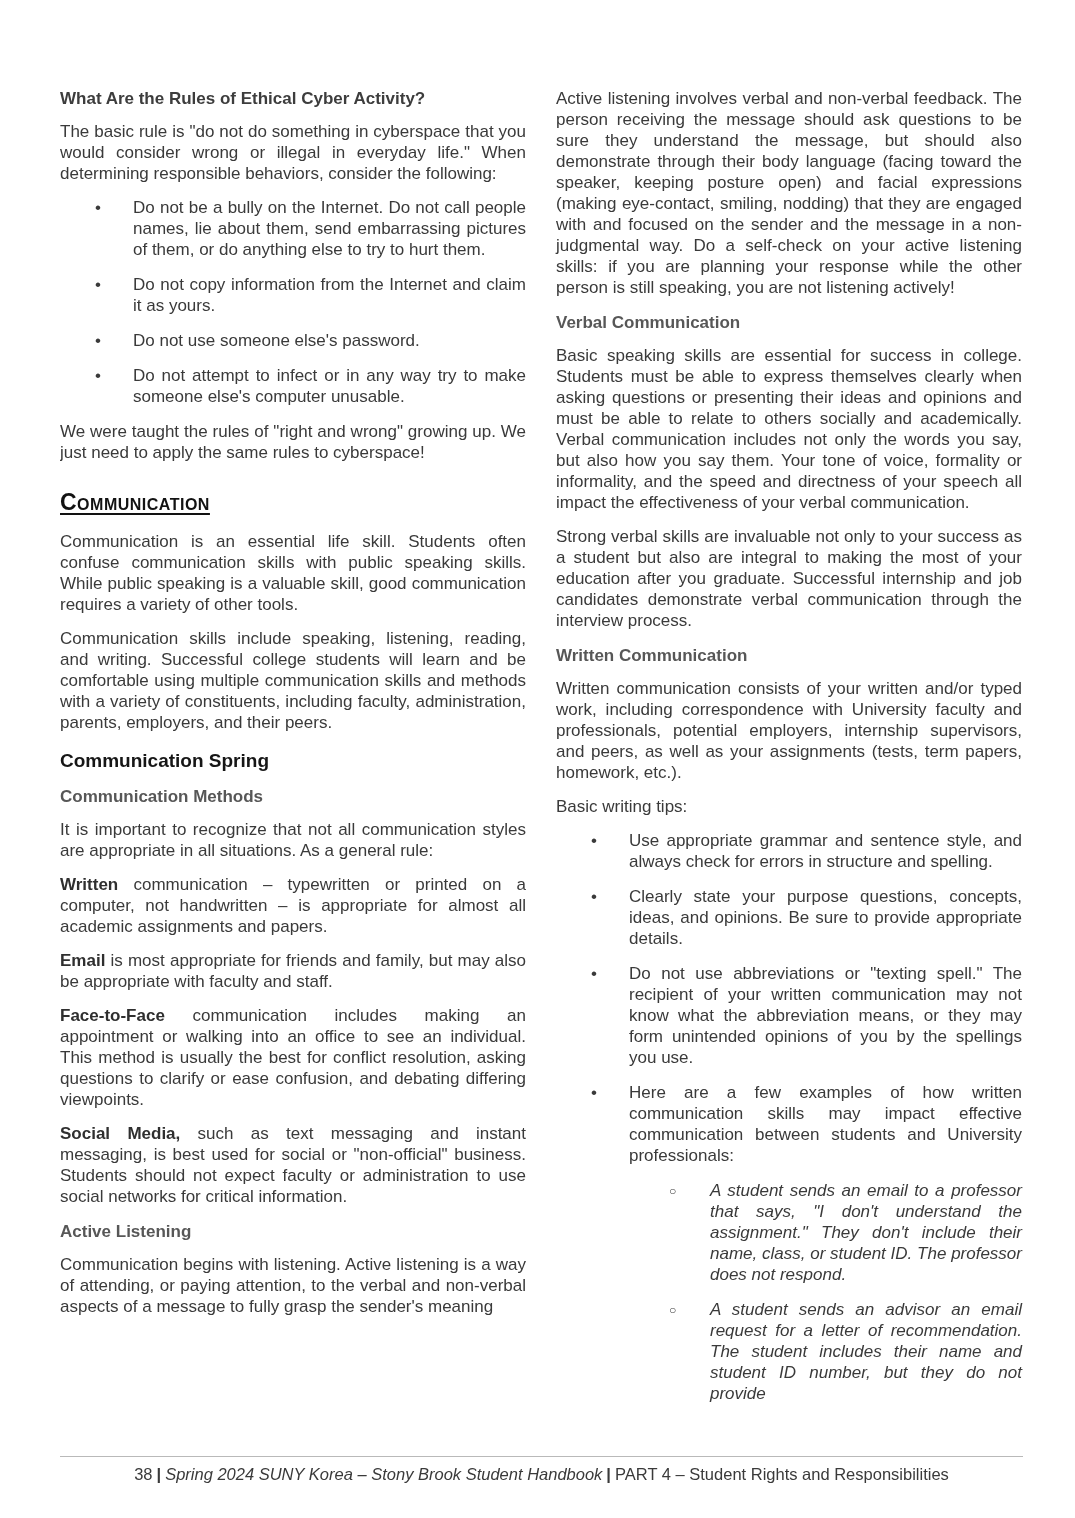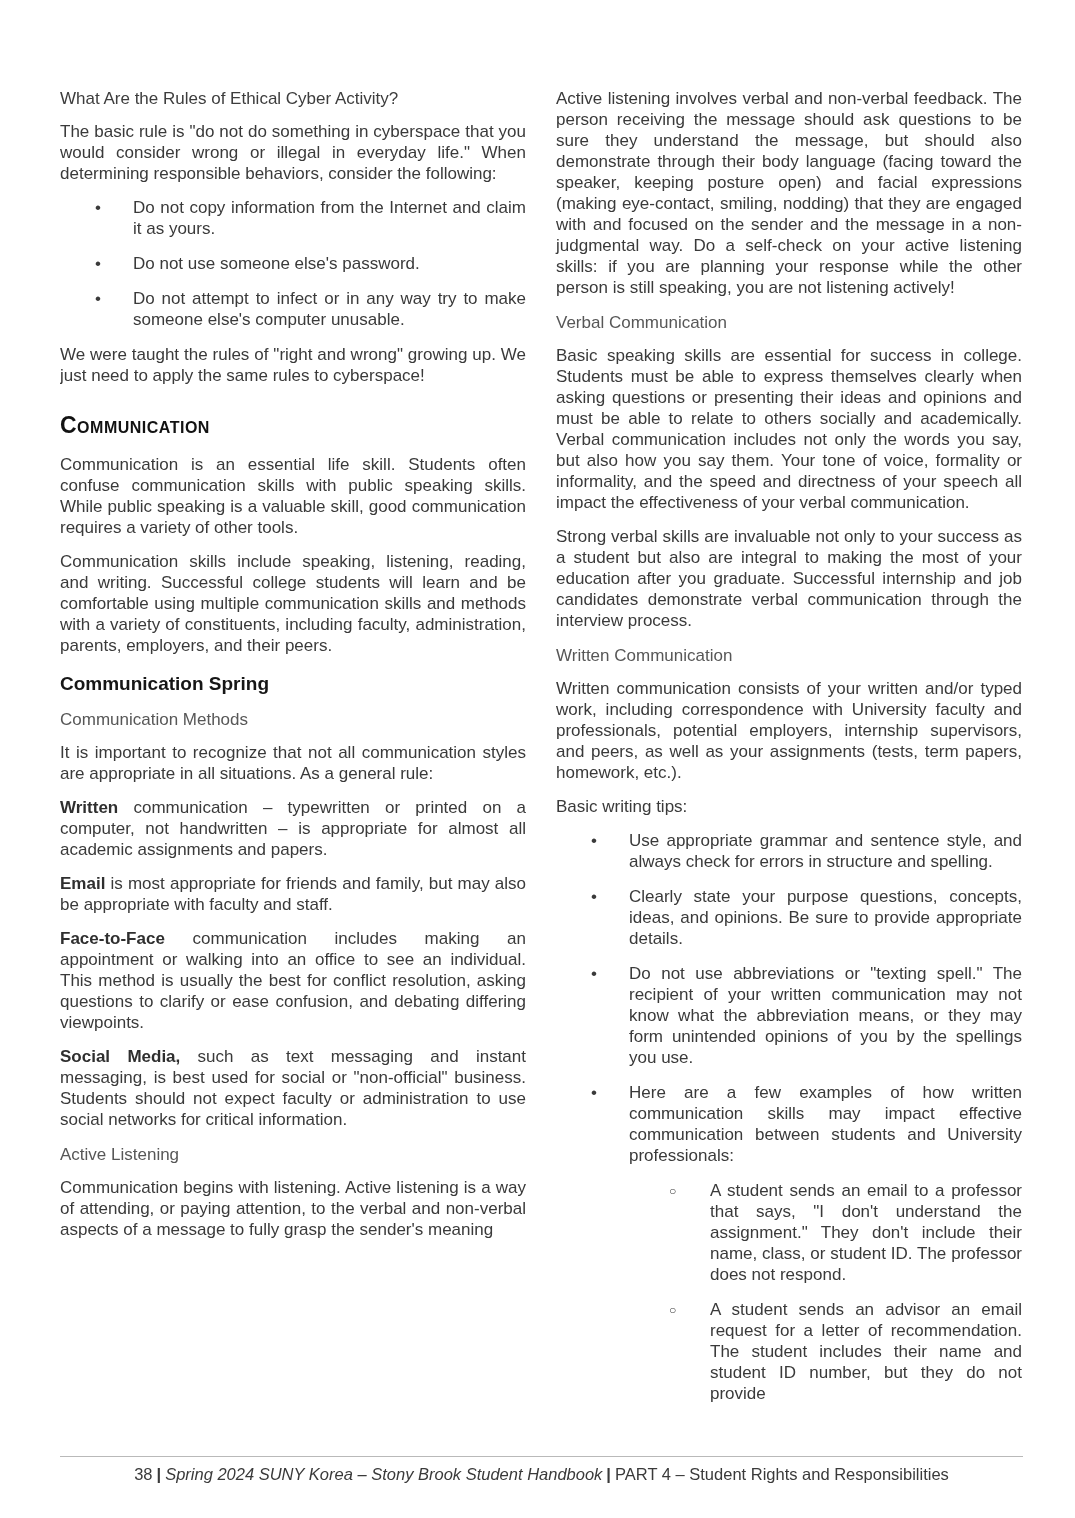--- a/index.html
+++ b/index.html
@@ -38,34 +38,35 @@
     color: #3a3a3a;
   }
   h2.section-title {
     margin: 26px 0 16px 0;
     font-size: 23px;
     line-height: 26px;
     font-weight: 800;
     font-variant: small-caps;
     letter-spacing: 0.5px;
     color: #121212;
+    text-decoration: underline;
     text-underline-offset: 3px;
   }
   h3.sub-title {
     margin: 16px 0 11px 0;
     font-size: 19px;
     line-height: 23px;
     font-weight: 700;
     color: #161616;
   }
   h4.minor-title {
     margin: 14px 0 12px 0;
     font-size: 17px;
     line-height: 21px;
-    font-weight: 400;
+    font-weight: 700;
     color: #575757;
   }
   h4.minor-title.dark {
     margin-top: 0;
     color: #3d3d3d;
   }
   ul.bullets {
     list-style: none;
     margin: 0 0 14px 0;
     padding: 0 0 0 73px;
@@ -90,20 +91,21 @@
     margin: 14px 0 0 0;
     padding: 0 0 0 81px;
   }
   ul.sub-bullets > li {
     position: relative;
     margin: 0 0 14px 0;
     font-size: 17px;
     line-height: 21px;
     text-align: justify;
     color: #3a3a3a;
+    font-style: italic;
   }
   ul.sub-bullets > li:last-child { margin-bottom: 0; }
   ul.sub-bullets > li::before {
     content: "\25CB";
     position: absolute;
     left: -41px;
     top: 1px;
     font-size: 12px;
     color: #3a3a3a;
   }
@@ -132,20 +134,21 @@
 </head>
 <body>
 
 <div class="page">
   <div class="columns">
 
     <div class="col">
       <h4 class="minor-title dark">What Are the Rules of Ethical Cyber Activity?</h4>
       <p>The basic rule is "do not do something in cyberspace that you would consider wrong or illegal in everyday life." When determining responsible behaviors, consider the following:</p>
       <ul class="bullets">
+        <li>Do not be a bully on the Internet. Do not call people names, lie about them, send embarrassing pictures of them, or do anything else to try to hurt them.</li>
         <li>Do not copy information from the Internet and claim it as yours.</li>
         <li>Do not use someone else's password.</li>
         <li>Do not attempt to infect or in any way try to make someone else's computer unusable.</li>
       </ul>
       <p>We were taught the rules of "right and wrong" growing up. We just need to apply the same rules to cyberspace!</p>
 
       <h2 class="section-title">Communication</h2>
       <p>Communication is an essential life skill. Students often confuse communication skills with public speaking skills. While public speaking is a valuable skill, good communication requires a variety of other tools.</p>
       <p>Communication skills include speaking, listening, reading, and writing. Successful college students will learn and be comfortable using multiple communication skills and methods with a variety of constituents, including faculty, administration, parents, employers, and their peers.</p>
 

